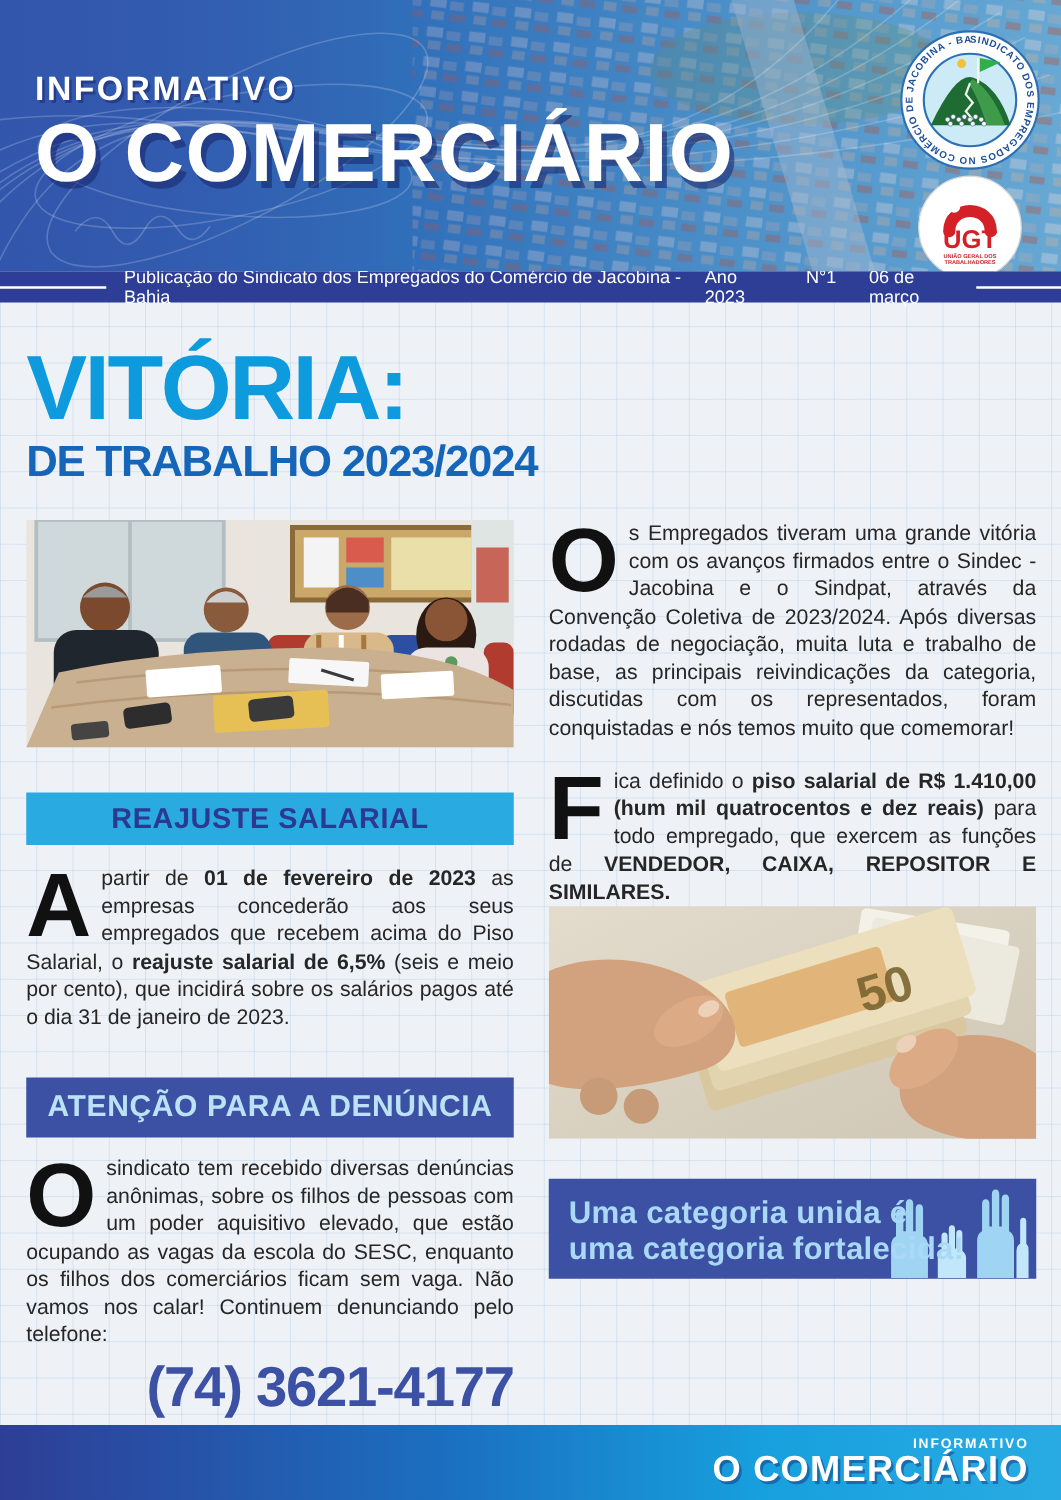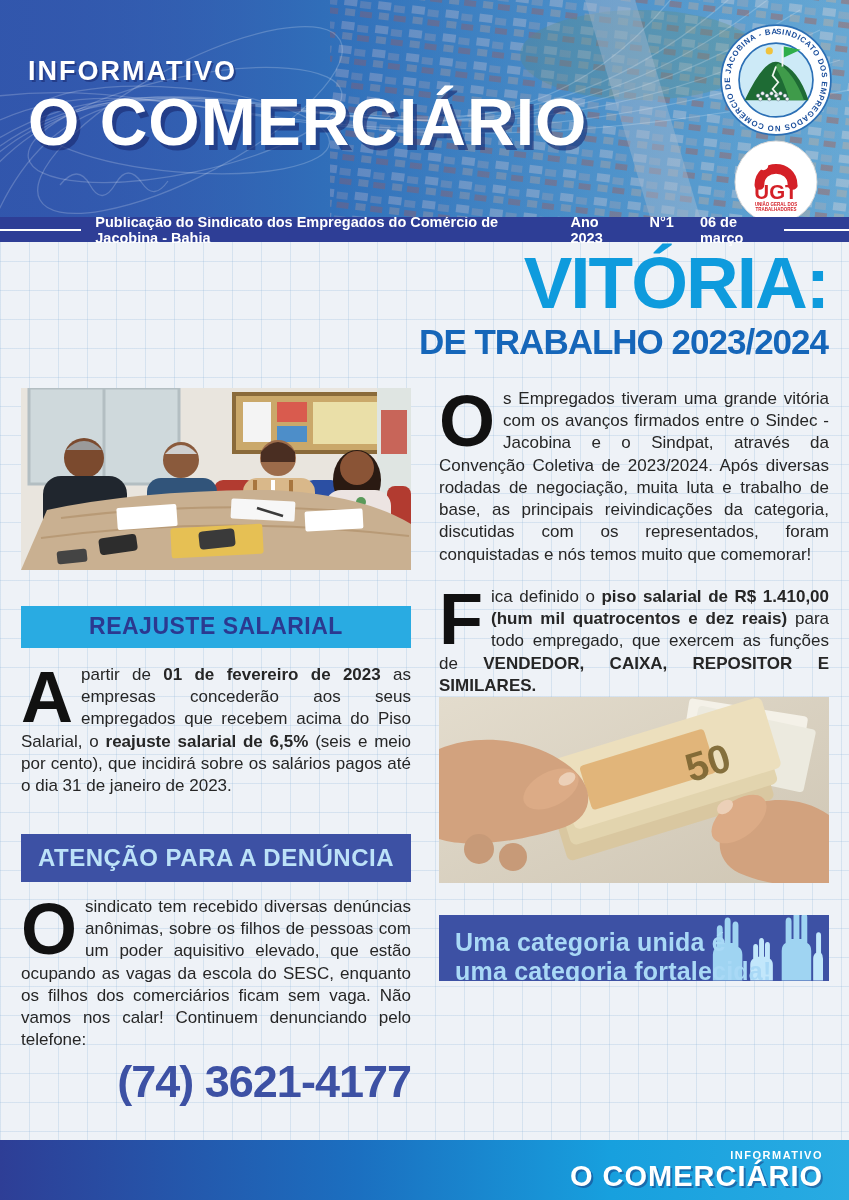--- a/index.html
+++ b/index.html
@@ -21,28 +21,28 @@
   .mast-kicker { font-size:27px; font-weight:bold; letter-spacing:2px;
                  text-shadow:2px 2px 0 rgba(25,40,110,.55); }
   .mast-title  { font-size:66px; font-weight:bold; letter-spacing:1px; line-height:1.0;
                  margin-top:2px; text-shadow:4px 5px 0 rgba(25,40,110,.6); }
   .logos { position:absolute; right:8px; top:24px; width:130px; text-align:center; }
   .logo-sind { width:112px; height:112px; display:block; margin:0 auto; }
   .logo-ugt  { width:84px;  height:84px;  display:block; margin:4px auto 0; }
 
   
   .pubbar { height:25px; background:#2e3e96; color:#fff; display:flex; align-items:center;
-            justify-content:center; gap:14px; font-size:14.5px; font-weight:bold; }
+            justify-content:center; gap:14px; font-size:14.5px; font-weight:normal; }
   .pubbar .rule { height:2px; background:#fff; }
   .rule-l { width:92px; } .rule-r { width:74px; }
   .pubbar .meta { display:flex; gap:26px; }
 
   
   .content { height:898px; padding:0 21px; overflow:hidden; }
-  .headline { text-align:right; margin-top:6px; }
+  .headline { text-align:left; margin-top:34px; }
   .headline .h1 { font-size:73px; line-height:.95; font-weight:bold; letter-spacing:-2px; color:#0e9bdd; }
   .headline .h2 { font-size:35px; line-height:1.1; font-weight:bold; letter-spacing:-1px; color:#1566b9; margin-top:6px; }
   .headline .h2 + .h2 { margin-top:0; }
 
   .cols { display:flex; gap:28px; margin-top:26px; }
   .col { width:390px; flex:0 0 390px; }
 
   .photo { display:block; width:390px; height:182px; }
   .photo svg { width:100%; height:100%; display:block; }
 
@@ -57,21 +57,21 @@
             letter-spacing:.5px; margin-top:36px; }
   .secbar.dark { background:#3d51a4; color:#bce2f8; height:48px; font-size:24px; margin-top:22px; }
 
   .para-reajuste { margin-top:16px; min-height:148px; }
   .para-piso     { margin-top:16px; min-height:92px; }
   .para-denuncia { margin-top:14px; }
 
   .phone { margin-top:4px; text-align:right; color:#3d51a4; font-weight:bold;
            font-size:45px; letter-spacing:-1px; }
 
-  .banner { margin-top:32px; height:66px; background:#3d51a4; position:relative;
+  .banner { margin-top:32px; height:80px; background:#3d51a4; position:relative;
             padding:13px 16px; overflow:hidden; }
   .banner .bline { color:#a9d9f6; font-weight:bold; font-size:25px; line-height:1.14;
                    letter-spacing:.2px; position:relative; z-index:1; }
   .banner .hands { position:absolute; right:6px; bottom:0; height:72px; width:118px; }
 
   
   .pfooter { height:60px; background:linear-gradient(90deg,#2e3e96 0%,#1b6fc0 42%,#17a0de 72%,#29abe2 100%);
              color:#fff; display:flex; flex-direction:column; align-items:flex-end;
              justify-content:center; padding-right:26px; }
   .f-kicker { font-size:11px; font-weight:bold; letter-spacing:1.5px; }

